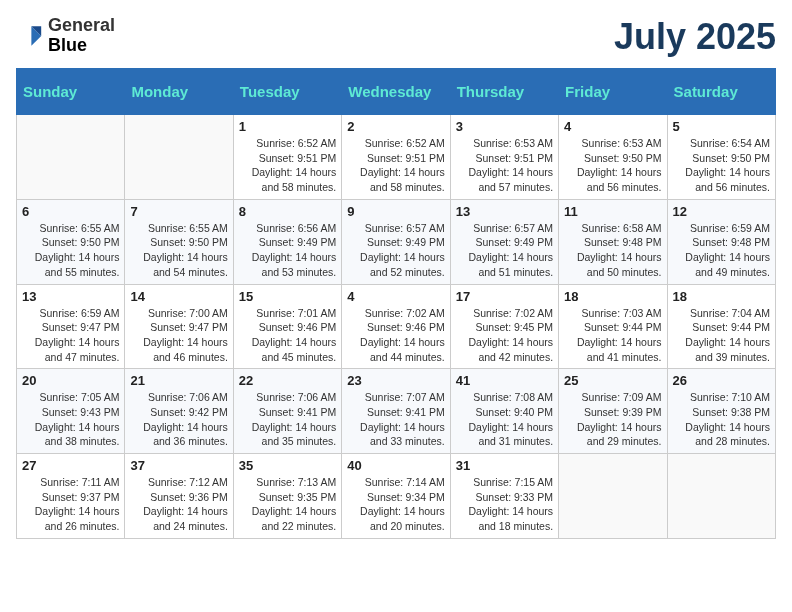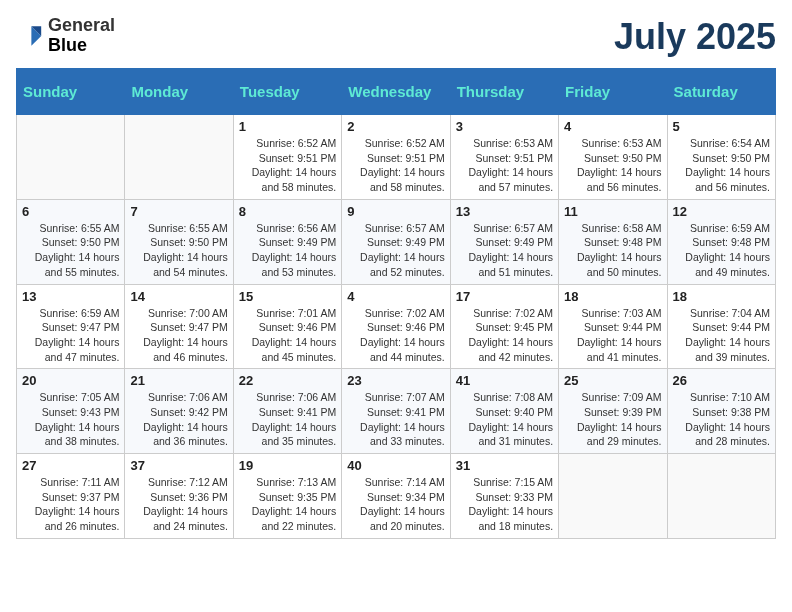--- a/index.html
+++ b/index.html
@@ -300,21 +300,21 @@
           Sunrise: 7:11 AM<br>Sunset: 9:37 PM<br>Daylight: 14 hours and 26 minutes.
         </div>
         </td>
         <td>
           <div class="day-num">37</div>
         <div class="day-info">
           Sunrise: 7:12 AM<br>Sunset: 9:36 PM<br>Daylight: 14 hours and 24 minutes.
         </div>
         </td>
         <td>
-          <div class="day-num">19</div>
+          <div class="day-num">35</div>
         <div class="day-info">
           Sunrise: 7:13 AM<br>Sunset: 9:35 PM<br>Daylight: 14 hours and 22 minutes.
         </div>
         </td>
         <td>
           <div class="day-num">40</div>
         <div class="day-info">
           Sunrise: 7:14 AM<br>Sunset: 9:34 PM<br>Daylight: 14 hours and 20 minutes.
         </div>
         </td>

